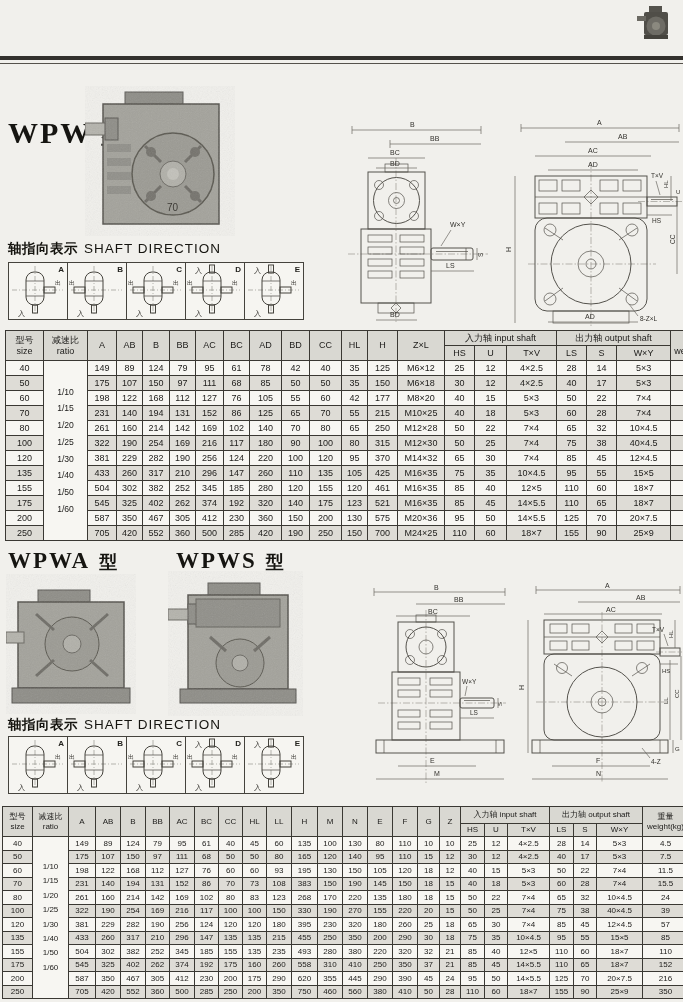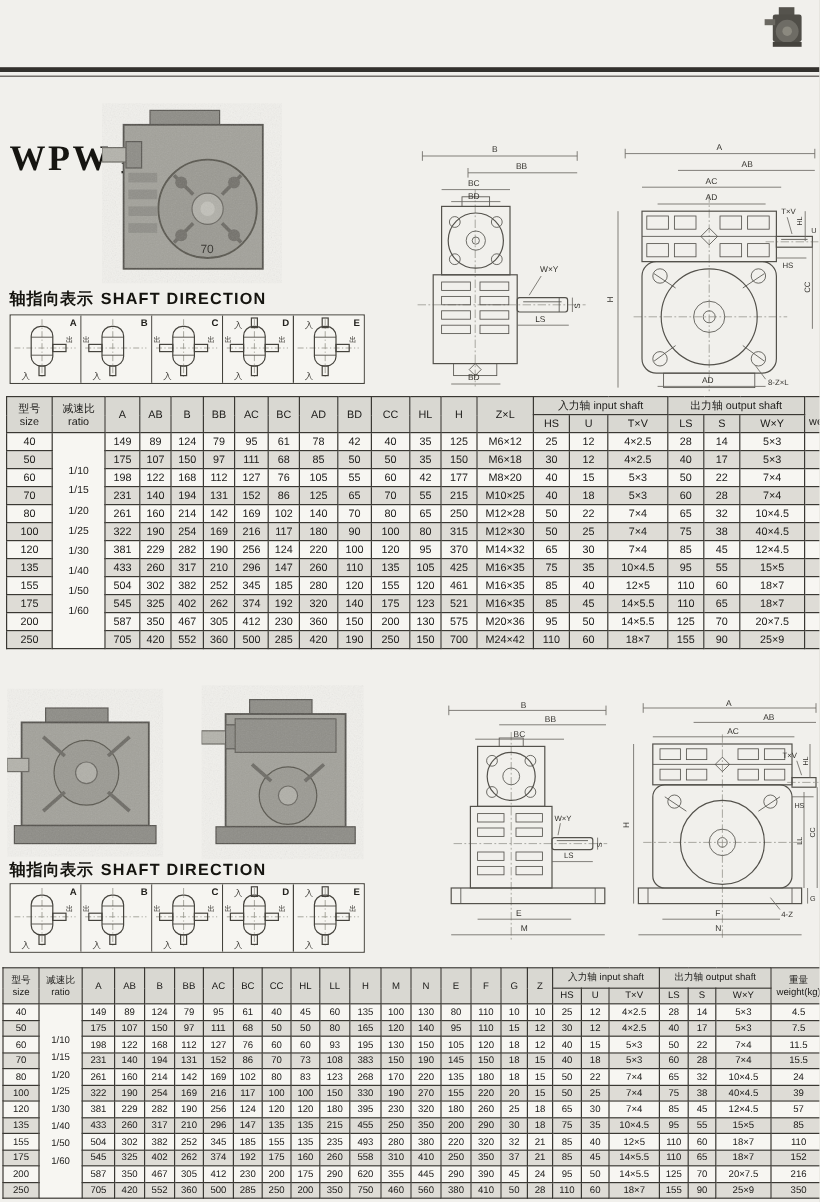--- a/index.html
+++ b/index.html
@@ -10,21 +10,21 @@
   .rule-thin{position:absolute;left:0;top:63px;width:683px;height:1px;background:#55524c;}
   
   .model-title{position:absolute;font-family:"Liberation Serif",serif;font-weight:700;color:#161511;letter-spacing:2px;}
   .model-title .type-glyph{font-family:"Liberation Sans",sans-serif;font-weight:700;margin-left:9px;}
   #wpw-title{left:8px;top:116px;font-size:30px;}
   #wpw-title .type-glyph{font-size:21px;}
   #wpwa-title{left:8px;top:548px;font-size:23px;}
   #wpws-title{left:176px;top:548px;font-size:23px;}
   #wpwa-title .type-glyph,#wpws-title .type-glyph{font-size:18px;}
   .shaft-heading{position:absolute;font-size:13.5px;font-weight:700;color:#15140f;letter-spacing:.5px;}
-  .shaft-heading .en{font-weight:700;margin-left:6px;letter-spacing:1px;}
+  .shaft-heading .en{font-weight:400;margin-left:6px;letter-spacing:1px;}
   #shaft-heading-1{left:8px;top:240px;}
   #shaft-heading-2{left:8px;top:716px;}
   
   .shaft-strip{position:absolute;display:flex;border:1px solid #45433d;background:#f6f5f1;}
   #shaft-strip-1{left:8px;top:262px;}
   #shaft-strip-2{left:8px;top:736px;}
   .shaft-cell{width:58px;height:56px;border-right:1px solid #45433d;position:relative;background:#f6f5f1;}
   .shaft-cell:last-child{border-right:none;}
   .shaft-letter{position:absolute;right:3px;top:2px;font-size:8px;font-weight:700;color:#23221e;}
   
@@ -593,32 +593,38 @@
           <td>420</td>
           <td>552</td>
           <td>360</td>
           <td>500</td>
           <td>285</td>
           <td>420</td>
           <td>190</td>
           <td>250</td>
           <td>150</td>
           <td>700</td>
-          <td>M24×42</td>
+          <td>M24×25</td>
           <td>110</td>
           <td>60</td>
           <td>18×7</td>
           <td>155</td>
           <td>90</td>
           <td>25×9</td>
           <td>340</td>
         </tr>
       </tbody>
     </table>
 
+  <div class="model-title" id="wpwa-title">
+    <span>WPWA</span><span class="type-glyph">型</span>
+  </div>
+  <div class="model-title" id="wpws-title">
+    <span>WPWS</span><span class="type-glyph">型</span>
+  </div>
 
   <svg class="abs" style="left:6px;top:574px;" width="130" height="140" viewBox="0 0 130 140">
     <rect x="32" y="16" width="52" height="15" fill="#8e8d87" stroke="#5b5954"></rect>
     <rect x="12" y="28" width="106" height="86" fill="#a3a29b" stroke="#55534e" stroke-width="1.5"></rect>
     <rect x="0" y="58" width="18" height="11" fill="#b4b3ac" stroke="#6b6963"></rect>
     <circle cx="66" cy="70" r="27" fill="#9b9a93" stroke="#5a5850"></circle>
     <line x1="30" y1="40" x2="48" y2="56" stroke="#6e6c66" stroke-width="3"></line>
     <line x1="102" y1="40" x2="84" y2="56" stroke="#6e6c66" stroke-width="3"></line>
     <line x1="30" y1="102" x2="48" y2="86" stroke="#6e6c66" stroke-width="3"></line>
     <line x1="102" y1="102" x2="84" y2="86" stroke="#6e6c66" stroke-width="3"></line>

